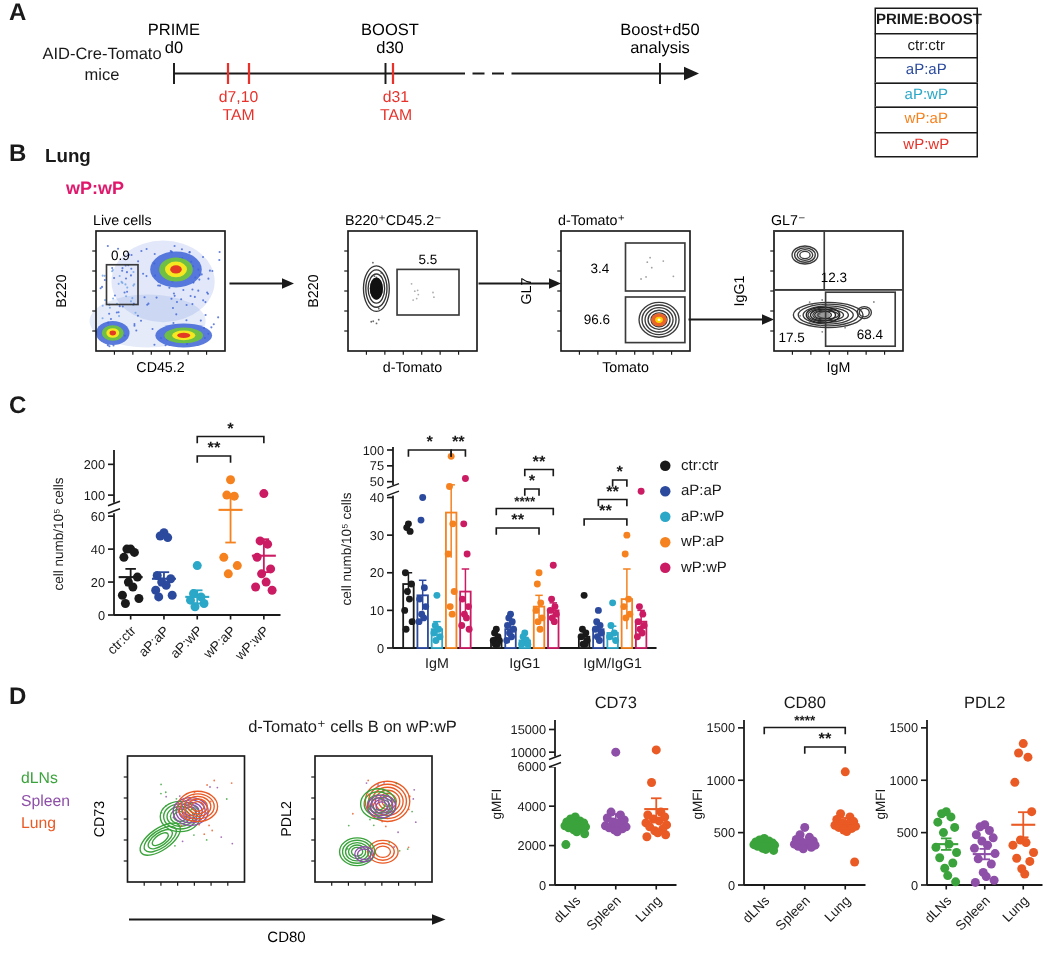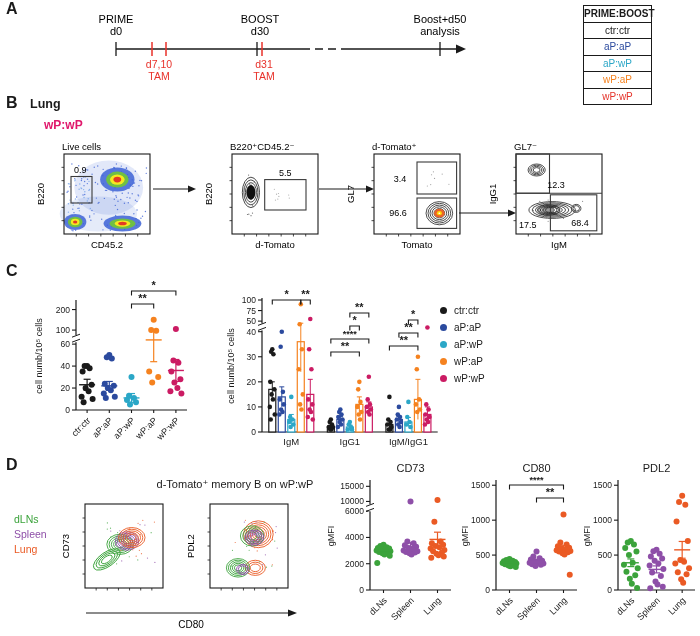--- a/index.html
+++ b/index.html
@@ -21,20 +21,24 @@
   .dleg{font-size:10.5px;line-height:15px;}
   svg{display:block;overflow:visible;}
   svg text{font-family:"Liberation Sans","DejaVu Sans",sans-serif;}
 </style>
 </head>
 <body>
 
 <div class="fig">
 
   <div class="abs plabel" style="left:6px;top:0px">A</div>
+  <div class="abs mouse" style="left:20px;top:30px">
+    <div>AID-Cre-Tomato</div>
+    <div>mice</div>
+  </div>
 
   <svg class="abs" style="left:100px;top:8px" width="470" height="80">
     <text x="16" y="15" text-anchor="middle" font-size="11">PRIME</text>
     <text x="16" y="27" text-anchor="middle" font-size="11">d0</text>
     <text x="160" y="15" text-anchor="middle" font-size="11">BOOST</text>
     <text x="160" y="27" text-anchor="middle" font-size="11">d30</text>
     <text x="340" y="15" text-anchor="middle" font-size="11">Boost+d50</text>
     <text x="340" y="27" text-anchor="middle" font-size="11">analysis</text>
     <line x1="16" y1="41" x2="202" y2="41" stroke="#1a1a1a" stroke-width="1.3"></line>
     <line x1="202" y1="41" x2="244" y2="41" stroke="#1a1a1a" stroke-width="1.3" stroke-dasharray="8 5"></line>
@@ -718,21 +722,21 @@
         <span class="dot" style="background: rgb(245, 130, 31);"></span>
         <span>wP:aP</span>
       </div>
       <div class="lrow">
         <span class="dot" style="background: rgb(203, 27, 99);"></span>
         <span>wP:wP</span>
       </div>
     </div>
 
   <div class="abs plabel" style="left:6px;top:456px">D</div>
-  <div class="abs dtitle" style="left:85px;top:478px;width:300px">d-Tomato⁺ memory B on wP:wP</div>
+  <div class="abs dtitle" style="left:85px;top:478px;width:300px">d-Tomato⁺ cells B on wP:wP</div>
   <div class="abs dleg" style="left:14px;top:512px" id="dlegend">
       <div style="color: rgb(59, 163, 59);">dLNs</div>
       <div style="color: rgb(142, 79, 168);">Spleen</div>
       <div style="color: rgb(234, 90, 36);">Lung</div>
     </div>
 
   <svg class="abs" style="left:55px;top:496px" width="118" height="112">
     <text x="14" y="50" text-anchor="middle" font-size="9.5" transform="rotate(-90 14 50)">CD73</text>
     <g id="dc1art">
         <ellipse cx="51.84" cy="63.440000000000005" rx="15.600000000000001" ry="7.140000000000001" fill="none" stroke="#3ba33b" stroke-width="0.9" transform="rotate(-35 51.84 63.440000000000005)"></ellipse>

